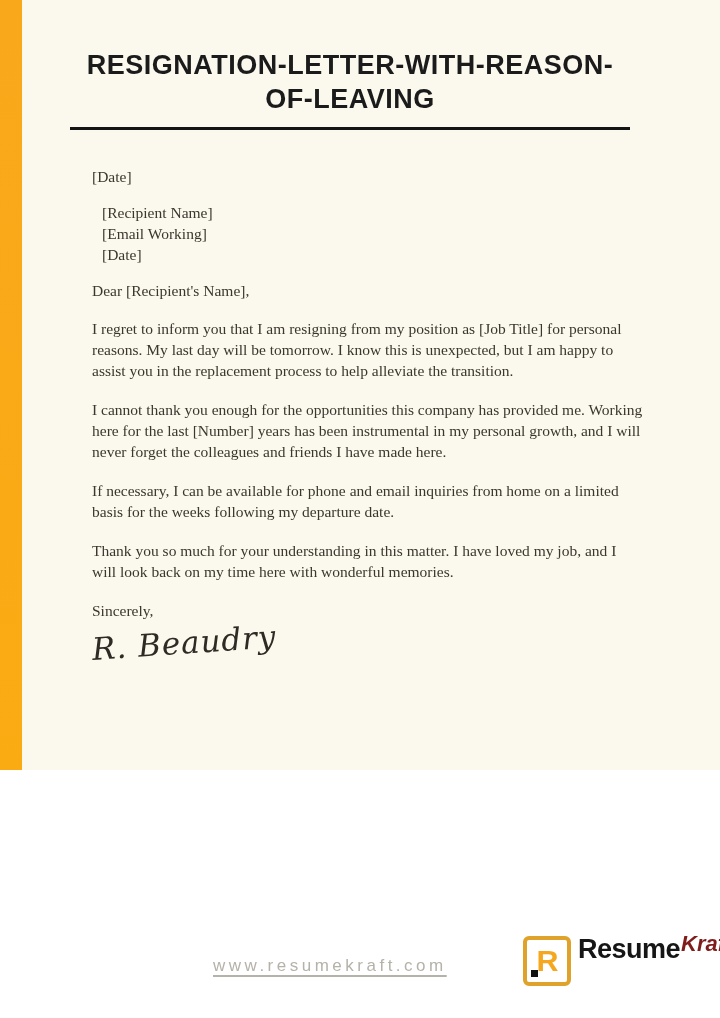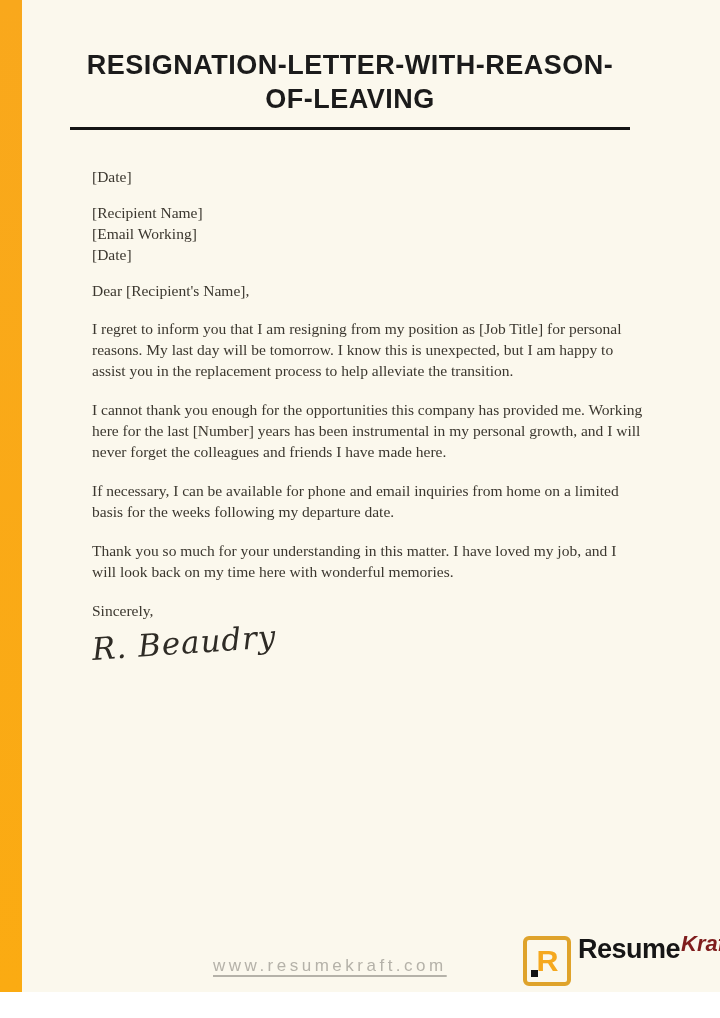--- a/index.html
+++ b/index.html
@@ -8,21 +8,21 @@
   }
   body {
     width: 720px;
     height: 1018px;
     overflow: hidden;
     font-family: "Liberation Serif", serif;
   }
   .page {
     position: relative;
     width: 720px;
-    height: 992px;
+    height: 770px;
     background: #FBF8ED;
   }
   .accent-stripe {
     position: absolute;
     left: 0;
     top: 0;
     width: 22px;
     height: 100%;
     background: linear-gradient(180deg, #F9A81C 0%, #FBAB12 100%);
   }
@@ -57,20 +57,21 @@
     color: #3B372F;
   }
   .letter p {
     margin: 11px 0 18px 0;
   }
   .letter .block-gap {
     margin-bottom: 15px;
   }
   .recipient-block div {
     line-height: 21px;
+    margin-left: 10px;
   }
   .salutation {
     margin-bottom: 17px;
   }
   .closing {
     margin-bottom: 10px;
   }
   .signature {
     font-family: "DejaVu Serif", serif;
     font-style: italic;

